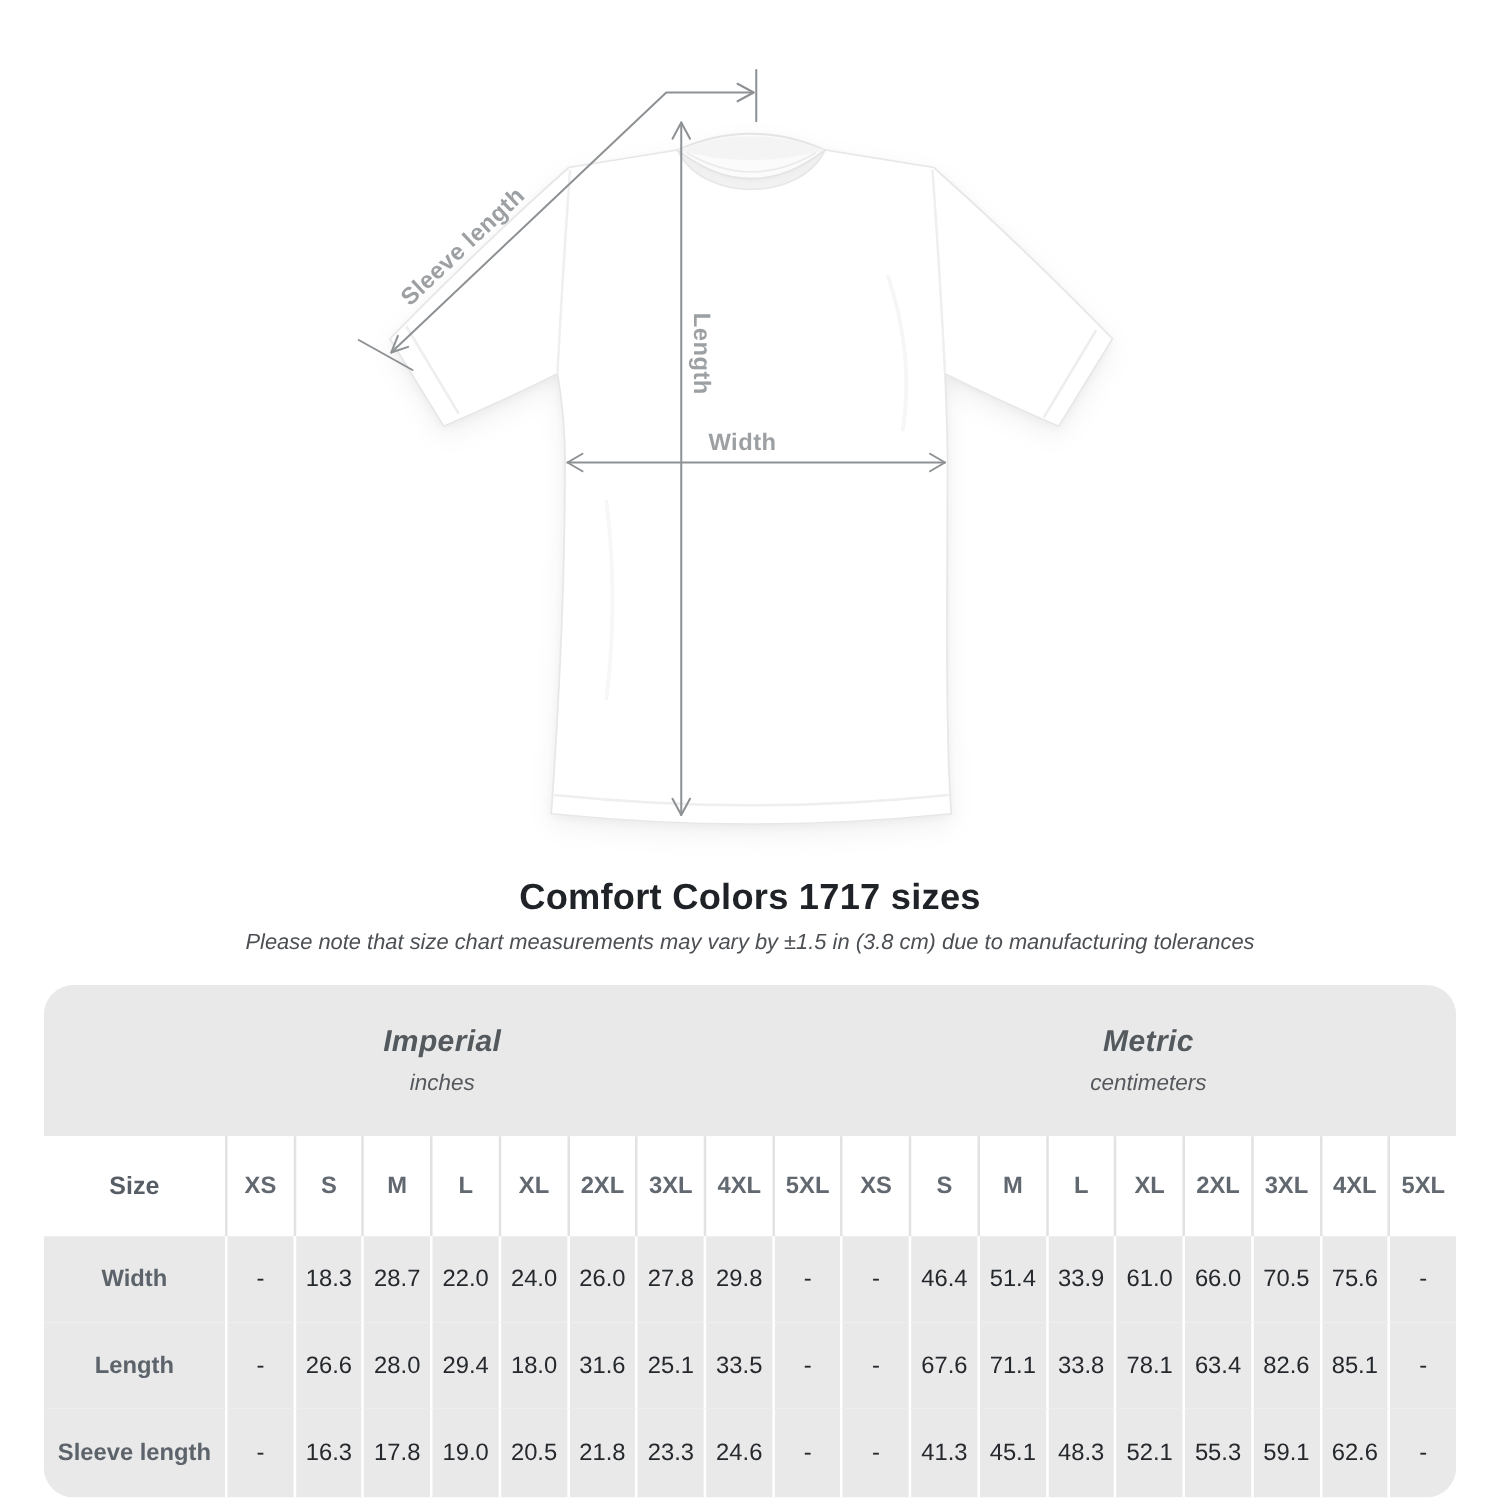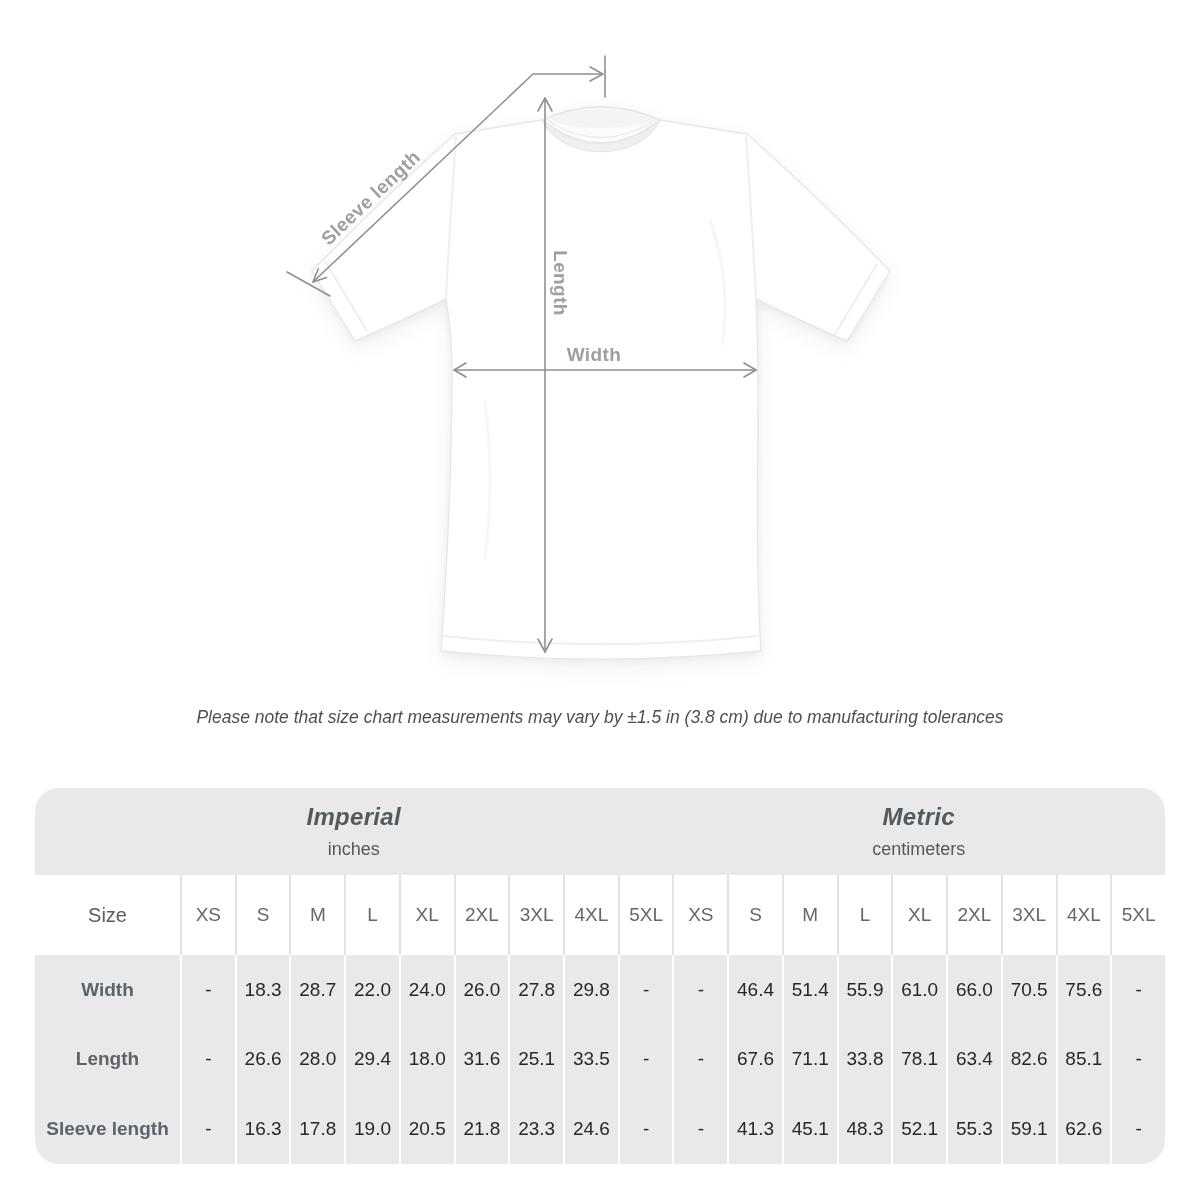--- a/index.html
+++ b/index.html
@@ -59,29 +59,29 @@
     border-spacing: 0;
     table-layout: fixed;
   }
   col.c-size { width: 145px; }
 
   tr.r-group td {
     background: #e9e9e9;
     height: 87px;
     text-align: center;
     vertical-align: middle;
-    padding: 0;
+    padding: 17px;
   }
   .g-name { font-style: italic; font-weight: 700; font-size: 24px; color: #54595e; letter-spacing: .3px; }
-  .g-unit { font-weight: 400; font-size: 18px; color: #55585c; margin-top: 8px; }
+  .g-unit { font-style: italic; font-weight: 400; font-size: 18px; color: #55585c; margin-top: 8px; }
 
   tr.r-head th {
     background: #ffffff;
     height: 80px;
-    font-weight: 400;
+    font-weight: 700;
     font-size: 19px;
     color: #61686f;
     text-align: center;
     vertical-align: middle;
     border-left: 2px solid #e2e2e2;
     padding: 0;
   }
   tr.r-head th:first-child { border-left: none; font-size: 20px; color: #565d64; }
 
   tr.r-data td {
@@ -163,20 +163,21 @@
         <polyline points="464 323, 476 330, 464 337"></polyline>
       </g>
     </svg>
 
     <div class="m-label sleeve">Sleeve length</div>
     <div class="m-label len">Length</div>
     <div class="m-label wid">Width</div>
   </div>
 
   <div class="title-block">
+    <h1>Comfort Colors 1717 sizes</h1>
     <p>Please note that size chart measurements may vary by ±1.5 in (3.8 cm) due to manufacturing tolerances</p>
   </div>
 
   <div class="table-wrap">
     <table class="size-chart">
       <colgroup>
         <col class="c-size">
         <col span="18" class="c-val">
       </colgroup>
       <tbody>
@@ -220,21 +221,21 @@
           <td>28.7</td>
           <td>22.0</td>
           <td>24.0</td>
           <td>26.0</td>
           <td>27.8</td>
           <td>29.8</td>
           <td>-</td>
           <td>-</td>
           <td>46.4</td>
           <td>51.4</td>
-          <td>55.9</td>
+          <td>33.9</td>
           <td>61.0</td>
           <td>66.0</td>
           <td>70.5</td>
           <td>75.6</td>
           <td>-</td>
         </tr>
 
         <tr class="r-data">
           <td class="d-label">Length</td>
           <td>-</td>

